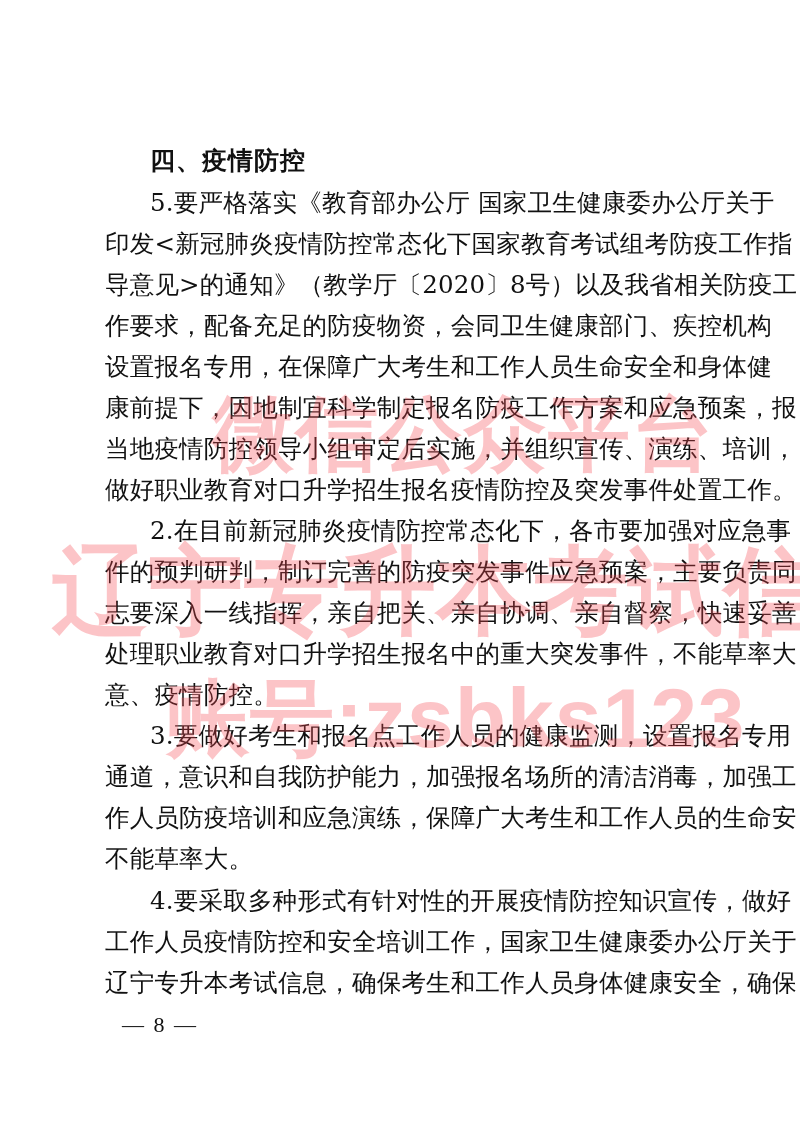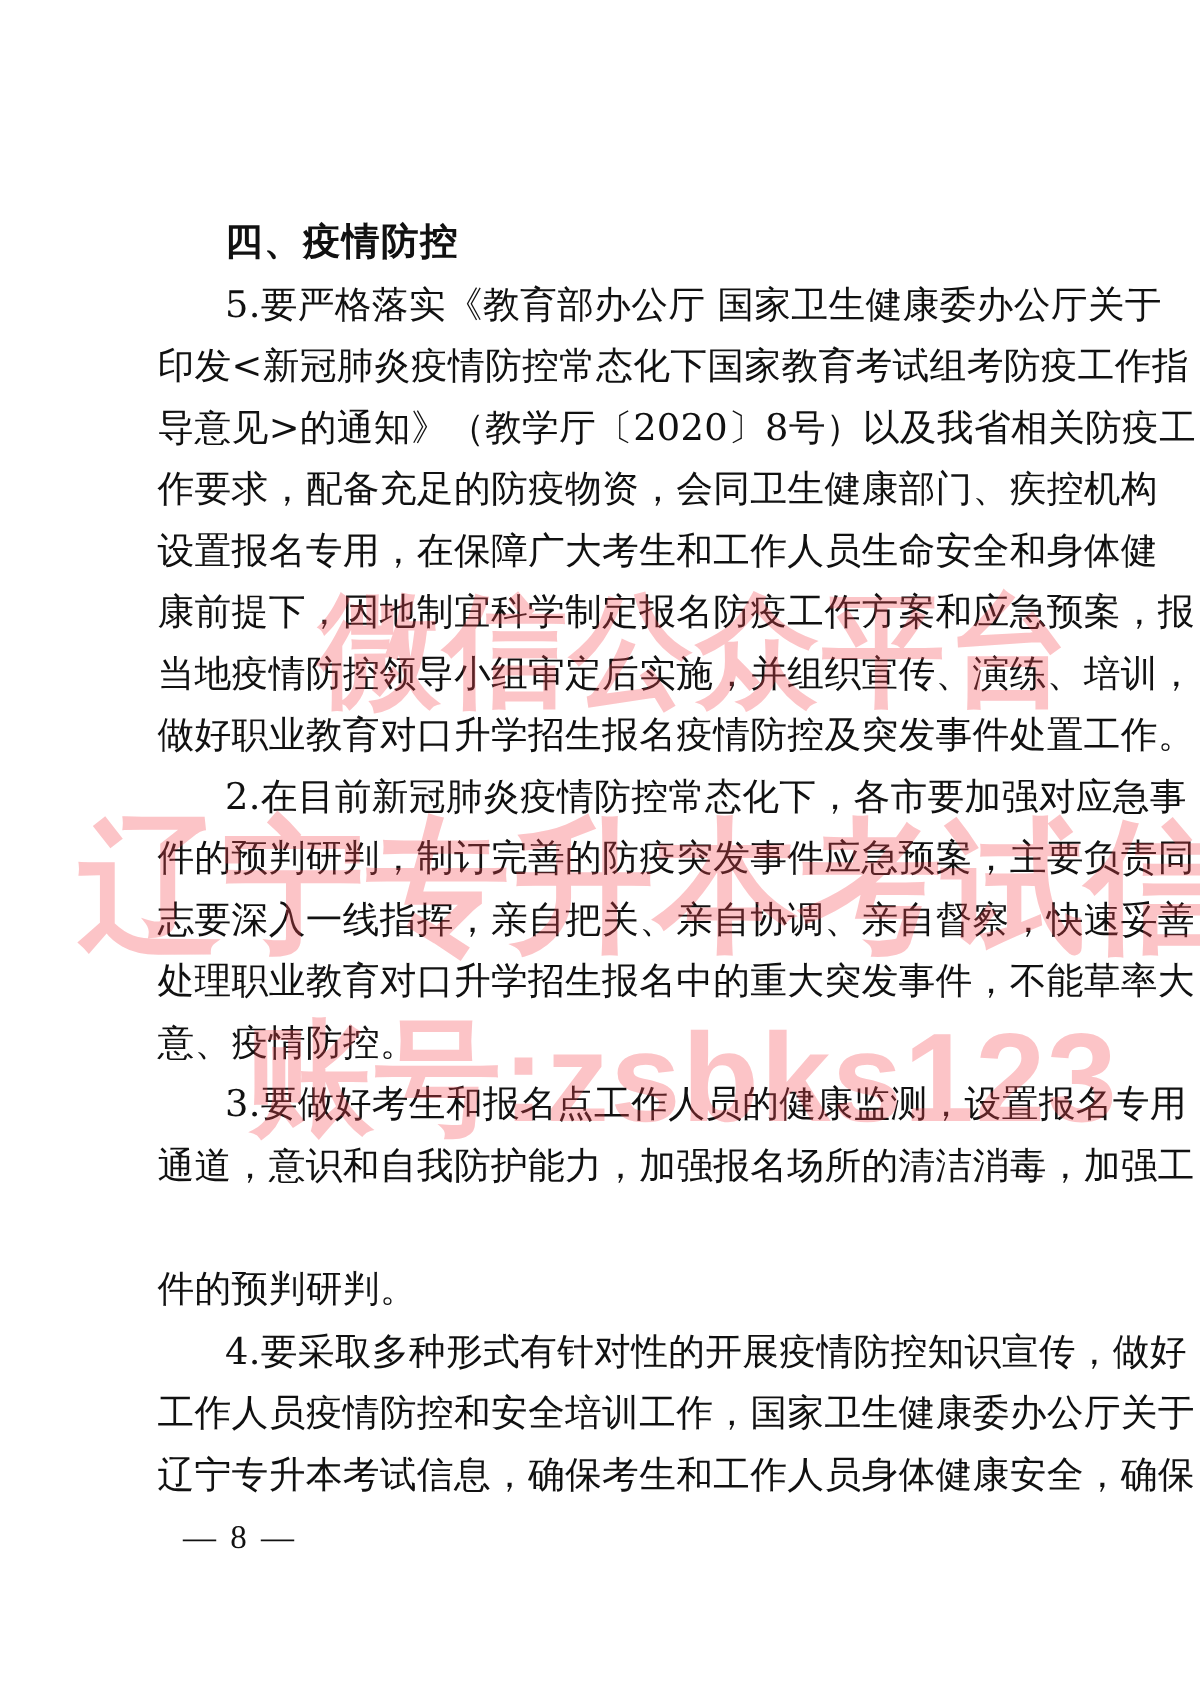--- a/index.html
+++ b/index.html
@@ -49,21 +49,22 @@
   <div class="line last" style="top:469px">做好职业教育对口升学招生报名疫情防控及突发事件处置工作。</div>
 
   <div class="line indent" style="top:510px">2.在目前新冠肺炎疫情防控常态化下，各市要加强对应急事</div>
   <div class="line" style="top:551px">件的预判研判，制订完善的防疫突发事件应急预案，主要负责同</div>
   <div class="line" style="top:592px">志要深入一线指挥，亲自把关、亲自协调、亲自督察，快速妥善</div>
   <div class="line" style="top:633px">处理职业教育对口升学招生报名中的重大突发事件，不能草率大</div>
   <div class="line last" style="top:674px">意、疫情防控。</div>
 
   <div class="line indent" style="top:715px">3.要做好考生和报名点工作人员的健康监测，设置报名专用</div>
   <div class="line" style="top:756px">通道，意识和自我防护能力，加强报名场所的清洁消毒，加强工</div>
-  <div class="line last" style="top:838px">件的预判研判。</div>
+  <div class="line" style="top:797px">作人员防疫培训和应急演练，保障广大考生和工作人员的生命安</div>
+  <div class="line last" style="top:838px">不能草率大。</div>
 
   <div class="line indent" style="top:880px">4.要采取多种形式有针对性的开展疫情防控知识宣传，做好</div>
   <div class="line" style="top:921px">工作人员疫情防控和安全培训工作，国家卫生健康委办公厅关于</div>
   <div class="line" style="top:962px">辽宁专升本考试信息，确保考生和工作人员身体健康安全，确保</div>
 
   <div class="pageno">— 8 —</div>
 
   <div class="wm wm1">微信公众平台</div>
   <div class="wm wm2">辽宁专升本考试信息</div>
   <div class="wm wm3">账号:zsbks123</div>

